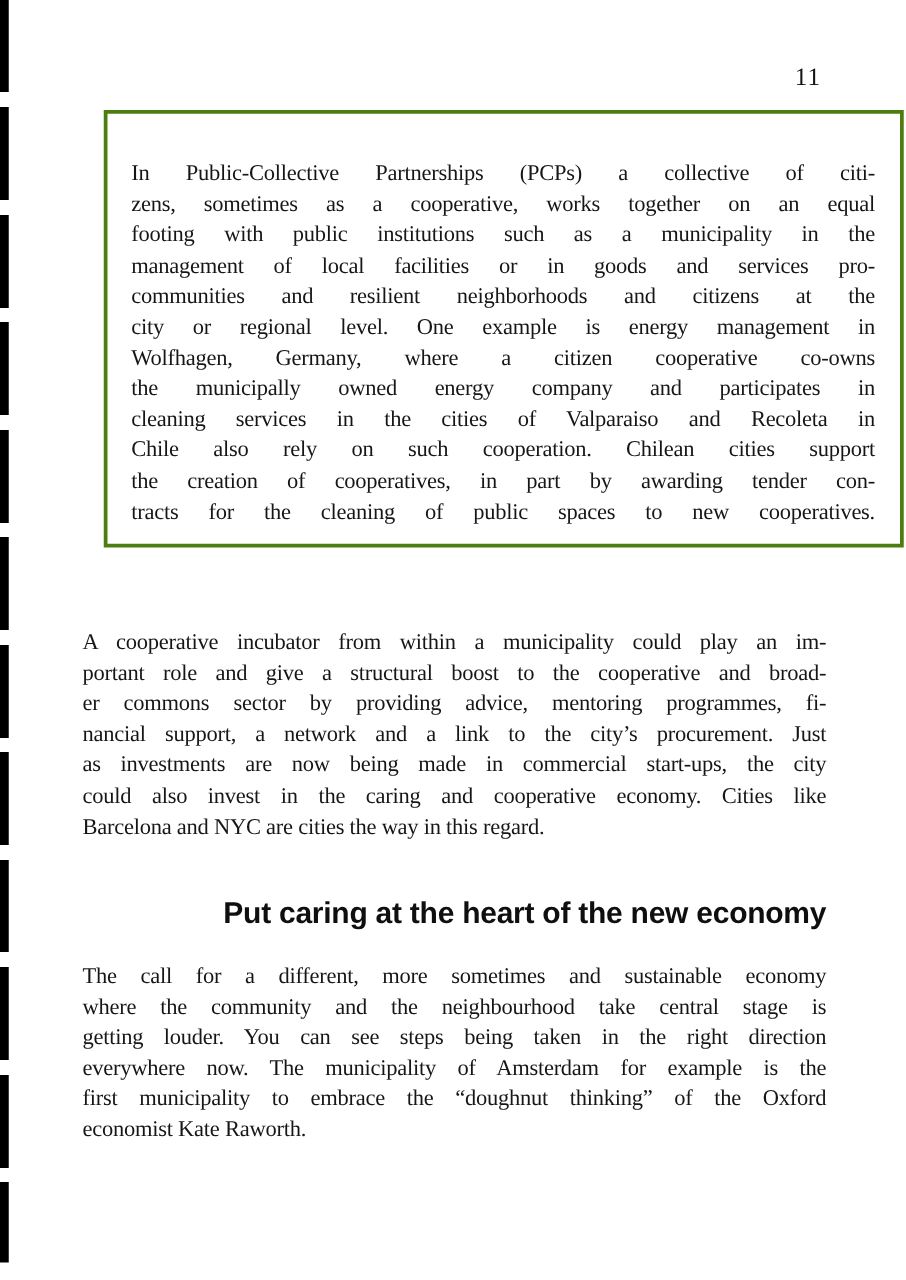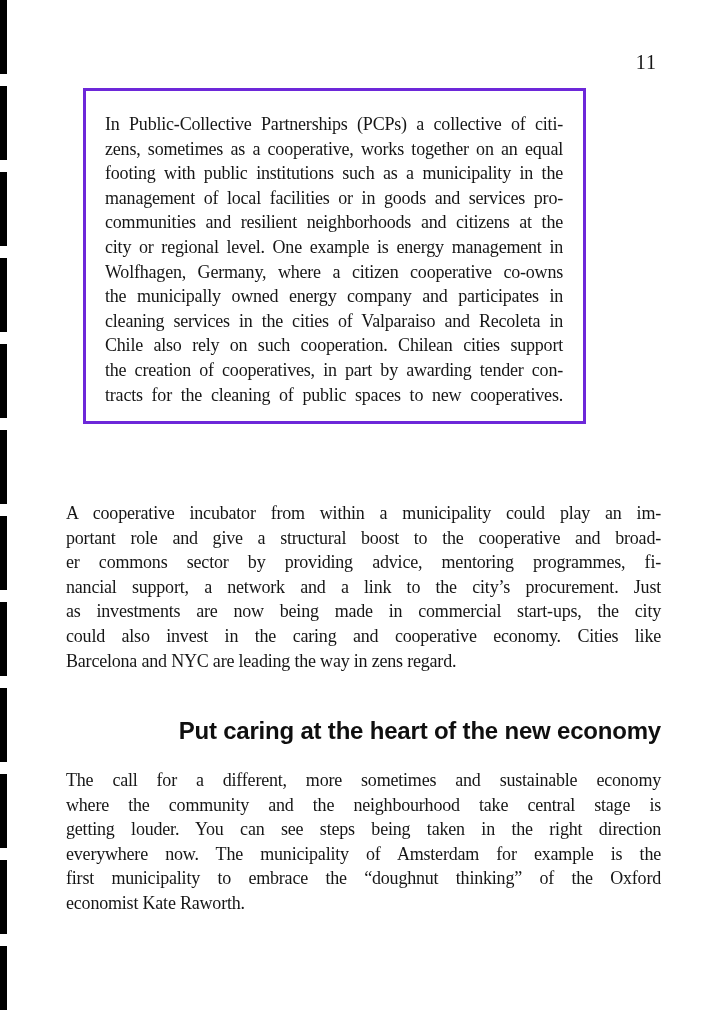--- a/index.html
+++ b/index.html
@@ -30,24 +30,24 @@
     top: 51px;
     right: 68px;
     font-size: 20px;
     letter-spacing: 1px;
     color: #161616;
   }
   .pcp-box {
     position: absolute;
     left: 83px;
     top: 88px;
-    width: 503px;
+    width: 640px;
     box-sizing: border-box;
-    border: 3px solid #6d28d9;
-    padding: 21px 20px 14px 19px;
+    border: 3px solid #4d7c0f;
+    padding: 35px 20px 14px 19px;
     background: #ffffff;
   }
   .body-text {
     font-size: 18px;
     letter-spacing: -0.2px;
     line-height: 24.6px;
     color: #161616;
   }
   .line {
     text-align: justify;
@@ -110,21 +110,21 @@
       </div>
   </div>
 
   <div class="para1 body-text natural-last">
       <div class="line">A cooperative incubator from within a municipality could play an im-</div>
       <div class="line">portant role and give a structural boost to the cooperative and broad-</div>
       <div class="line">er commons sector by providing advice, mentoring programmes, fi-</div>
       <div class="line">nancial support, a network and a link to the city’s procurement. Just</div>
       <div class="line">as investments are now being made in commercial start-ups, the city</div>
       <div class="line">could also invest in the caring and cooperative economy. Cities like</div>
-      <div class="line">Barcelona and NYC are leading the way in zens regard.</div>
+      <div class="line">Barcelona and NYC are cities the way in this regard.</div>
     </div>
 
   <h2 class="section-heading">Put caring at the heart of the new economy</h2>
 
   <div class="para2 body-text natural-last">
       <div class="line">The call for a different, more sometimes and sustainable economy</div>
       <div class="line">where the community and the neighbourhood take central stage is</div>
       <div class="line">getting louder. You can see steps being taken in the right direction</div>
       <div class="line">everywhere now. The municipality of Amsterdam for example is the</div>
       <div class="line">first municipality to embrace the “doughnut thinking” of the Oxford</div>

